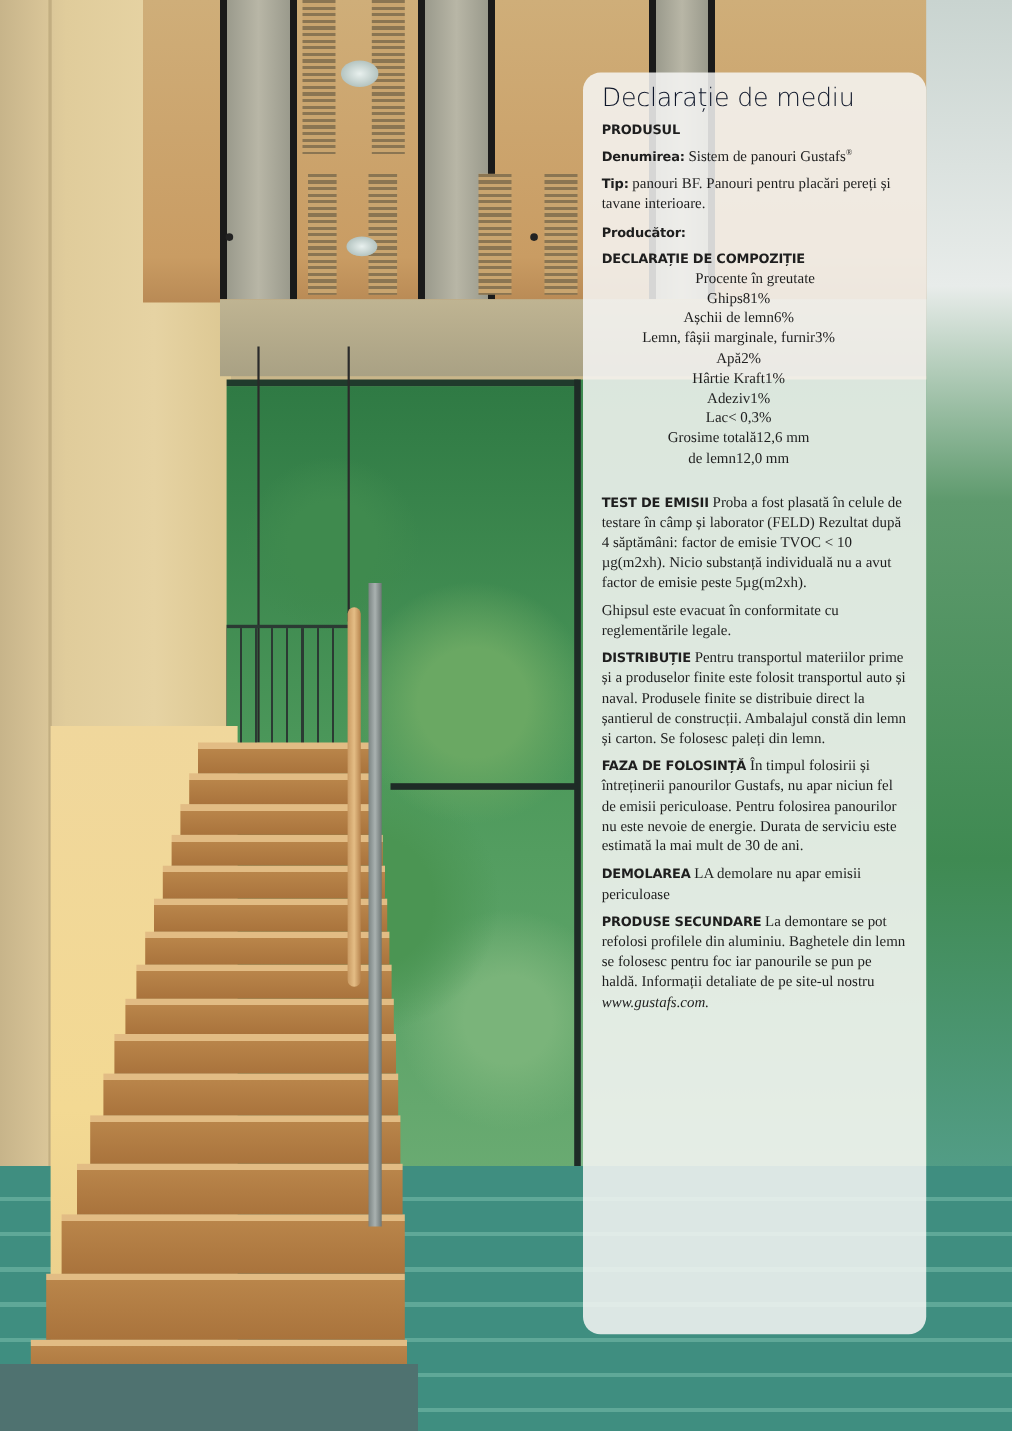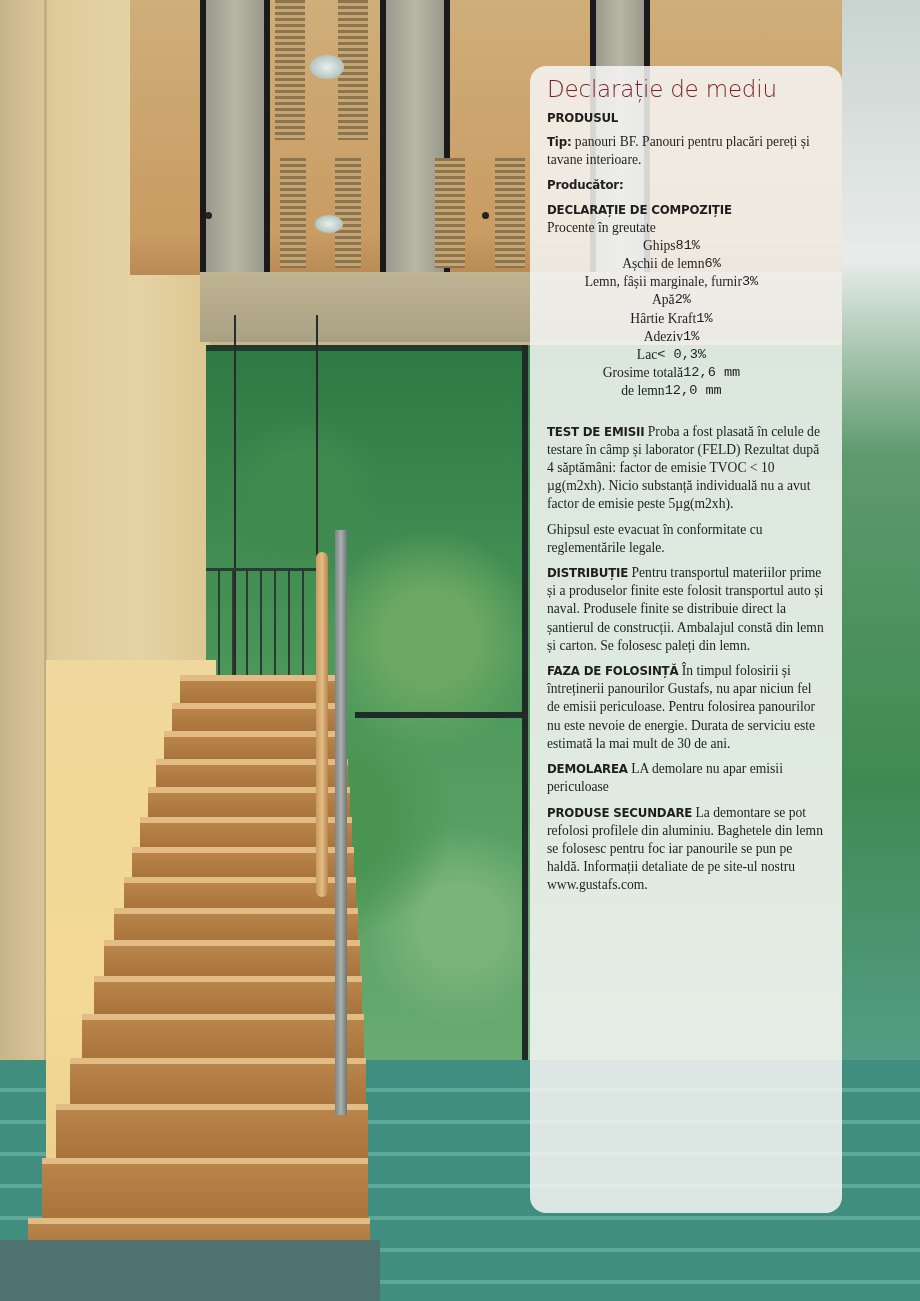--- a/index.html
+++ b/index.html
@@ -43,31 +43,31 @@
     border-top:3px solid #2b3a33;
     background:repeating-linear-gradient(90deg,transparent 0 12px,#2b3a33 12px 14px); }
   .cable { position:absolute; width:2px; background:#2a2a2a; }
   .right-glass { position:absolute; left:842px; top:0; width:78px; height:1301px;
     background:linear-gradient(180deg,#c9d4d0 0,#e8ecea 20%,#5e9a6d 35%,#3f8a52 60%,#5aa49a 90%); }
 
   
   .panel { position:absolute; left:530px; top:66px; width:312px; height:1147px;
     background:rgba(246,246,244,0.86); border-radius:16px;
     box-sizing:border-box; padding:8px 16px 0 17px; color:#1e1e1e; }
-  .title { font-family:"DejaVu Sans", sans-serif; font-weight:200; font-size:23px; color:#7f1d1d; margin:0 0 6px 0; letter-spacing:-0.2px; line-height:30px; }
+  .title { font-family:"DejaVu Sans", sans-serif; font-weight:200; font-size:23px; color:#0f172a; margin:0 0 6px 0; letter-spacing:-0.2px; line-height:30px; }
   .serif { font-family:"Liberation Serif", serif; font-size:13.6px; line-height:18.2px; }
   .lbl { font-family:"DejaVu Sans", sans-serif; font-weight:bold; font-size:11.8px; letter-spacing:-0.2px; }
   .sec { margin:0 0 7px 0; }
   .sec-h { font-family:"DejaVu Sans", sans-serif; font-weight:bold; font-size:11.8px; line-height:17px; margin:0 0 6px 0; letter-spacing:-0.2px; }
   .sup { font-size:8px; vertical-align:super; line-height:0; }
-  .comp-head { text-align:left; padding-right:0; }
+  .comp-head { text-align:center; padding-right:0; }
   .comp-row { display:flex; justify-content:center; padding-right:30px; }
-  .comp-row .v { text-align:right; white-space:nowrap;font-family:Liberation Mono, monospace; }
+  .comp-row .v { text-align:right; white-space:nowrap; }
   .comp-table { margin-bottom:22px; }
-  .italic { }
+  .italic { font-style:italic; }
 </style>
 </head>
 <body>
 
 <div class="scene">
   <div class="wall-left"></div>
   <div class="wall-left-edge"></div>
   <div class="ceiling">
     <div class="beam" style="left:70px;width:70px;"></div>
     <div class="beam" style="left:250px;width:70px;"></div>
@@ -115,20 +115,24 @@
 
   <div class="rail-wood"></div>
   <div class="rail-post"></div>
 </div>
 
 <div class="panel">
   <div class="title">Declarație de mediu</div>
 
   <div class="sec-h">PRODUSUL</div>
 
+  <div class="sec serif">
+    <span class="lbl">Denumirea:</span>
+    <span>Sistem de panouri Gustafs</span><span class="sup">®</span>
+  </div>
 
   <div class="sec serif">
     <span class="lbl">Tip:</span>
     <span>panouri BF. Panouri pentru placări pereți și tavane interioare.</span>
   </div>
 
   <div class="sec serif">
     <div class="lbl">Producător:</div>
   </div>
 

